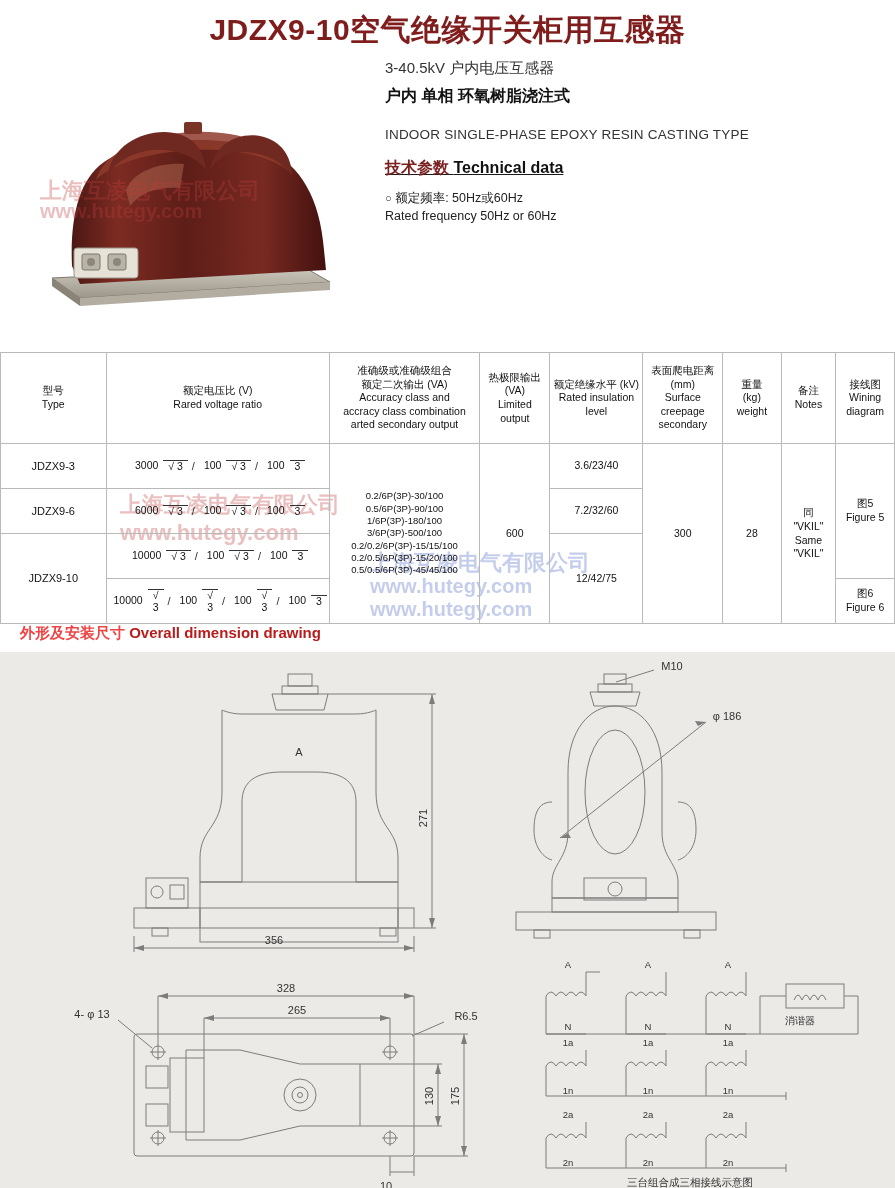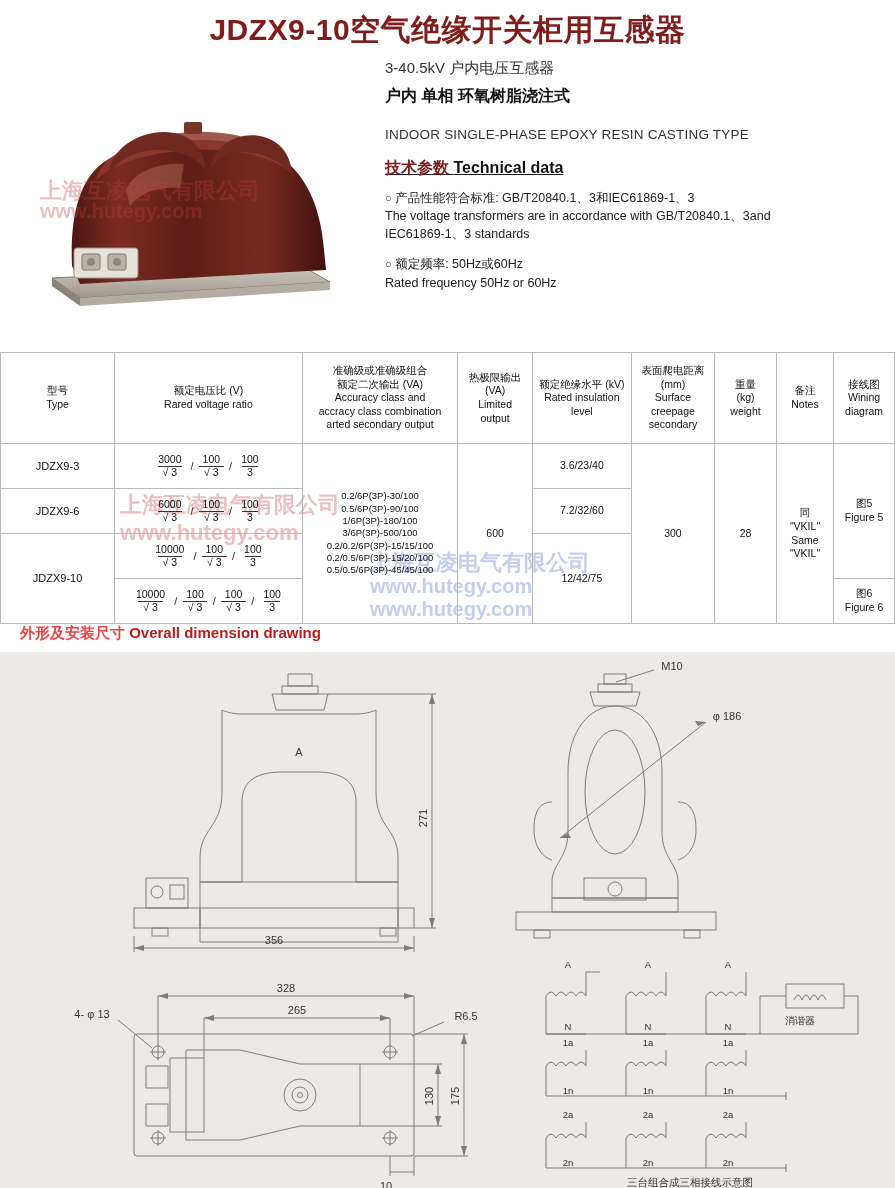--- a/index.html
+++ b/index.html
@@ -145,21 +145,21 @@
   .ratio-cell { padding: 2px 4px; }
   .ratio-row {
     display: flex;
     justify-content: center;
     align-items: center;
     gap: 4px;
     margin: 2px 0;
   }
   .frac {
     display: inline-flex;
-    flex-direction: column;
+    flex-direction: row;
     align-items: center;
     line-height: 1.05;
     font-size: 10.5px;
   }
   .frac .num { padding: 0 5px; }
   .frac .den { padding: 0 5px; border-top: 1px solid #333; }
   .slash { font-size: 11px; color: #333; }
   .acc-cell {
     font-size: 9.5px;
     line-height: 1.35;
@@ -242,26 +242,20 @@
 
   <div class="right-col">
     <div class="line-cn-big">户内 单相 环氧树脂浇注式</div>
     <div class="line-en">INDOOR SINGLE-PHASE EPOXY RESIN CASTING TYPE</div>
 
     <div class="tech-head">
       <span class="cn">技术参数</span>
       <span class="en">Technical data</span>
     </div>
 
-    <div class="tech-item">
-      <span class="bullet">○</span>
-      <span>产品性能符合标准: GB/T20840.1、3和IEC61869-1、3</span><br>
-      <span>The voltage transformers are in accordance with GB/T20840.1、3and</span><br>
-      <span>IEC61869-1、3 standards</span>
-    </div>
 
     <div class="tech-item">
       <span class="bullet">○</span>
       <span>额定频率: 50Hz或60Hz</span><br>
       <span>Rated frequency 50Hz or 60Hz</span>
     </div>
 
   </div>
 
   <div class="wm wm1">上海互凌电气有限公司</div>

